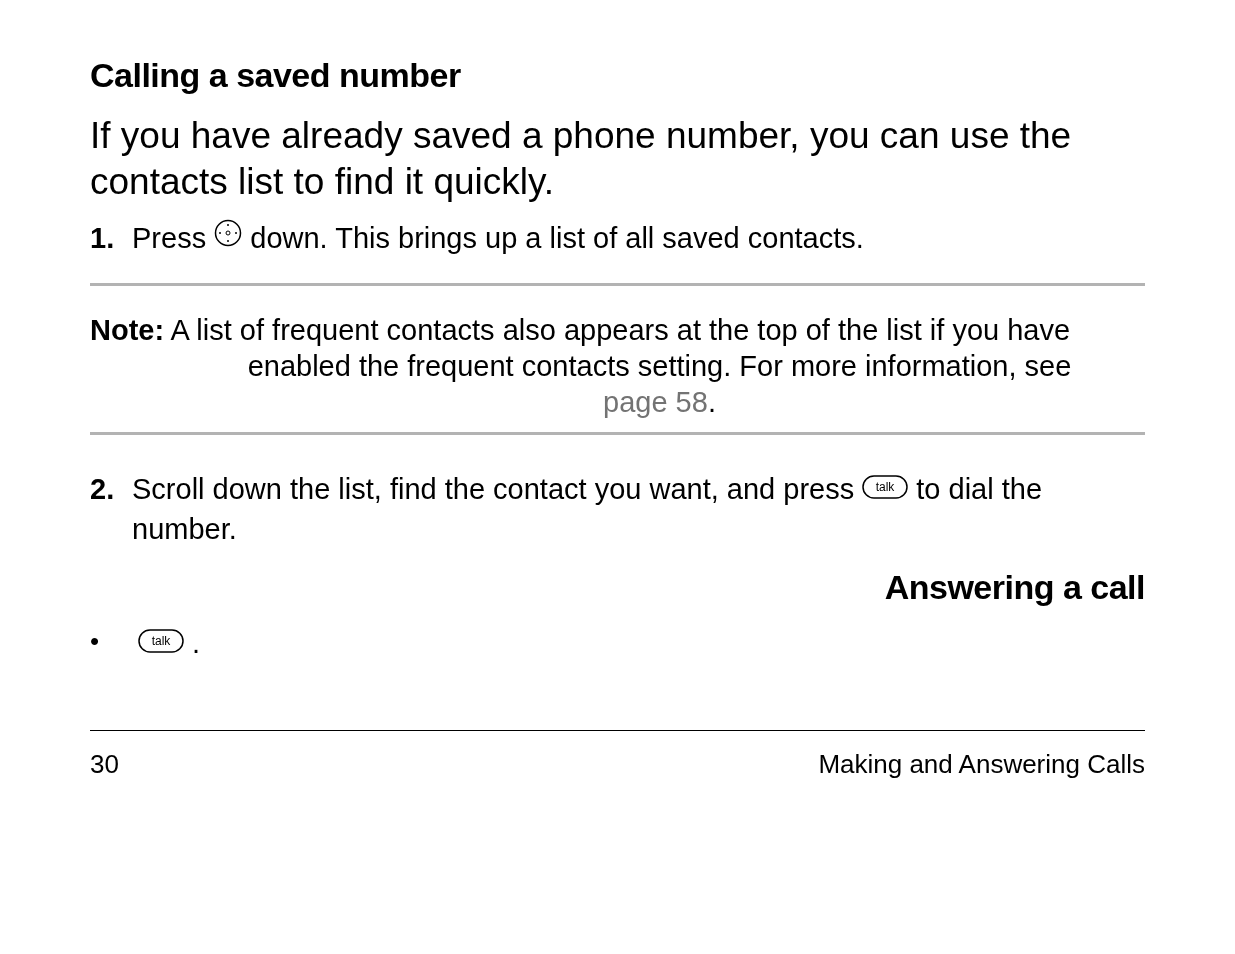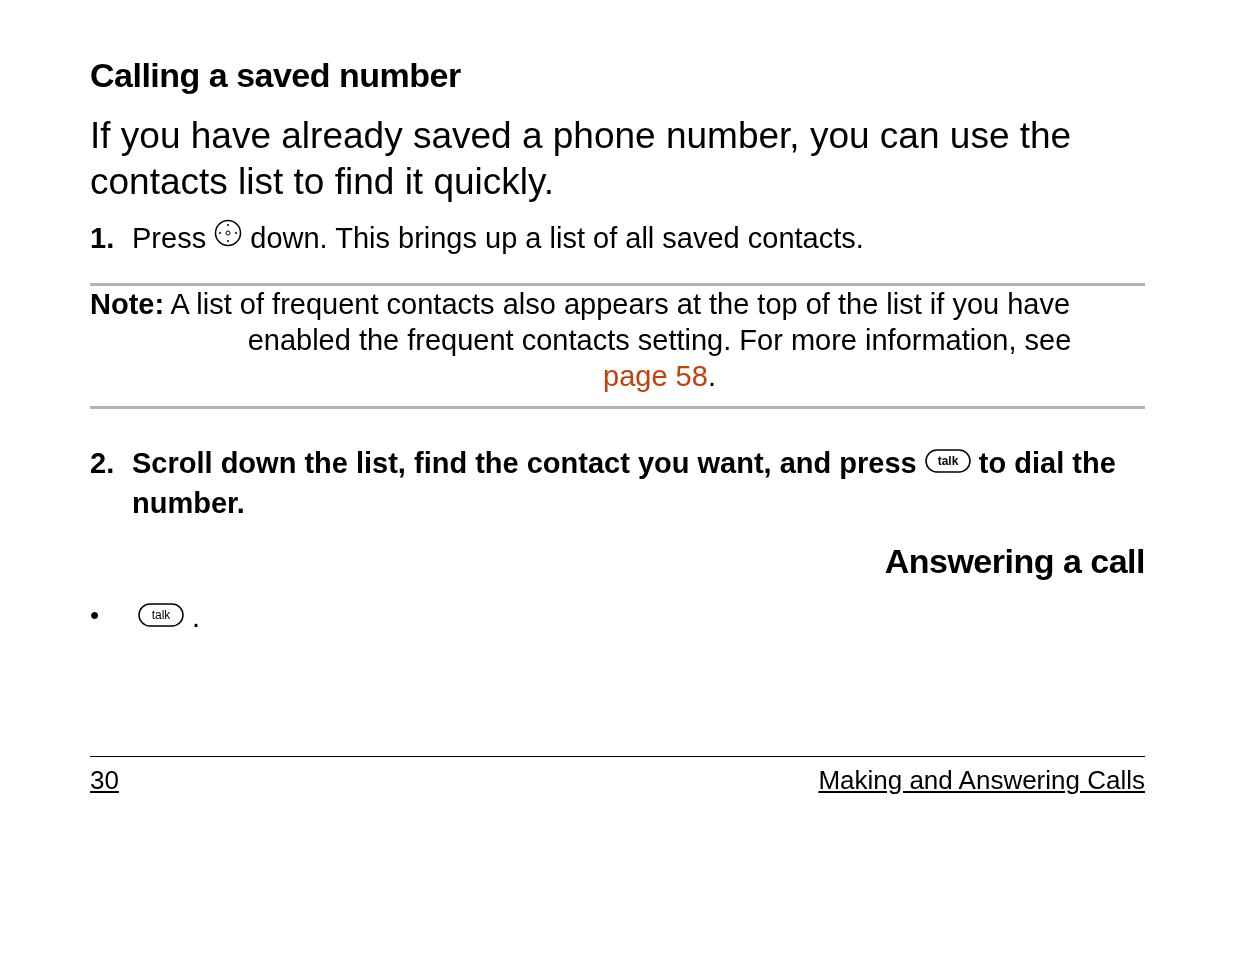--- a/index.html
+++ b/index.html
@@ -43,63 +43,61 @@
   }
   .icon {
     display: inline-block;
     vertical-align: middle;
     position: relative;
     top: -2px;
   }
   .note-block {
     border-top: 3px solid #b3b3b3;
     border-bottom: 3px solid #b3b3b3;
-    padding: 0 0 12px 0;
+    padding: 26px 0 12px 0;
     margin: 24px 0 36px 0;
     font-size: 29px;
     line-height: 1.25;
   }
   .note-label {
     font-weight: bold;
   }
   .note-body-indent {
     margin-left: 84px;
     text-align: center;
   }
   .link {
-    color: #c2410c;
+    color: #737373;
     cursor: pointer;
   }
   .bullet-row {
     display: flex;
     align-items: flex-start;
     font-size: 29px;
     line-height: 1.3;
     margin: 10px 0;
   }
   .bullet-dot {
     min-width: 48px;
     text-align: left;
     font-size: 26px;
   }
   .footer {
     position: absolute;
     left: 90px;
     right: 90px;
-    bottom: 44px;
+    bottom: 60px;
     border-top: 1.5px solid #000;
-    padding-top: 8px;
+    padding-top: 18px;
     display: flex;
     justify-content: space-between;
     font-size: 26px;
-    text-decoration: underline;
   }
   .step-body p {
     margin: 0 0 10px 0;
-    font-weight: bold;
   }
   .section-gap {
     margin-top: 34px;
     text-align: right;
   }
 </style>
 </head>
 <body>
 
 <div class="page">

